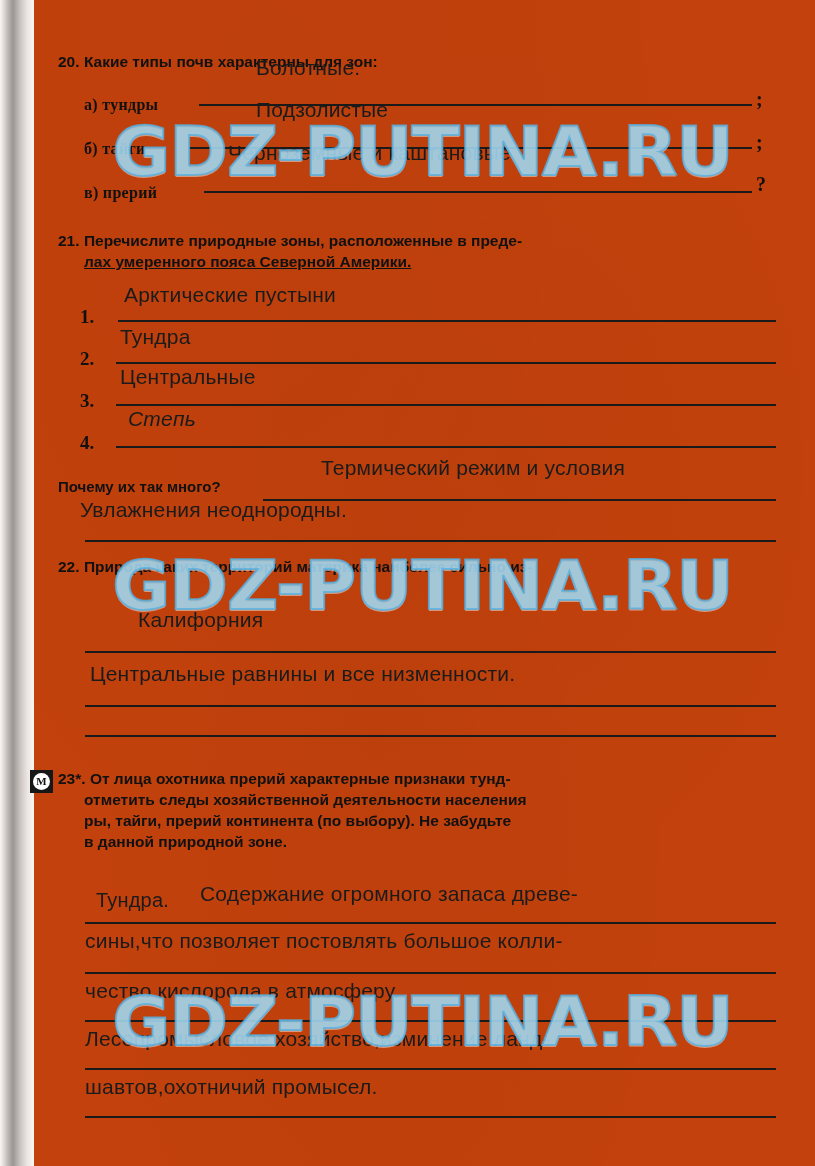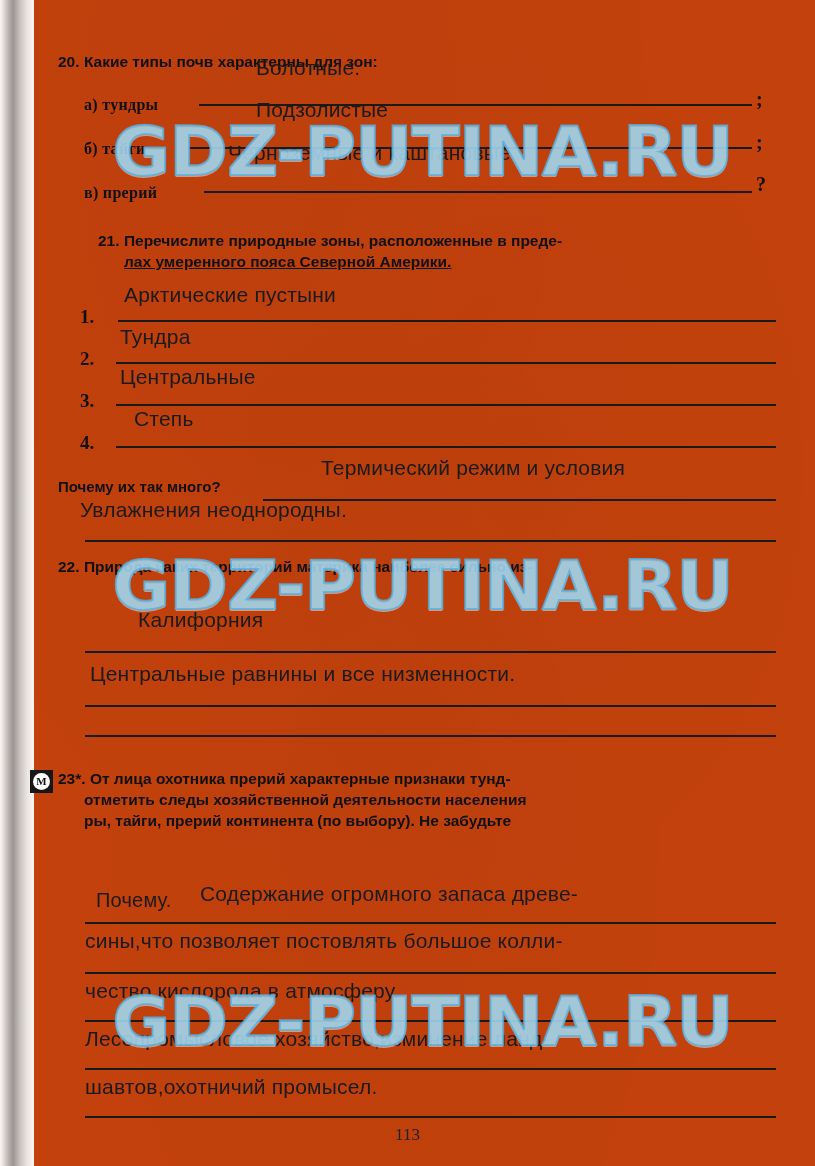--- a/index.html
+++ b/index.html
@@ -210,21 +210,21 @@
       <span class="punct" style="left:698px; top:9px;">;</span>
     </div>
 
     <div class="row20" style="left:58px; top:166px;">
       <span class="lbl-serif">в) прерий</span>
       <span class="ans" style="left:170px; top:-25px;">Черноземные и каштановые</span>
       <div class="rule" style="left:146px; top:25px; width:548px;"></div>
       <span class="punct" style="left:698px; top:7px;">?</span>
     </div>
 
-    <div class="para" style="left:58px; top:230px; width:700px;margin-left:40px;">
+    <div class="para" style="left:58px; top:230px; width:700px;">
       <span class="jline">
         <span class="q-num">21.</span>
         <span>Перечислите природные зоны, расположенные в преде-</span>
       </span>
       <span class="jline" style="margin-left:26px;text-decoration:underline;">лах умеренного пояса Северной Америки.</span>
     </div>
 
     <div class="q-block" style="left:58px; top:300px; width:700px;">
       <span class="num-serif" style="left:22px; top:6px;">1.</span>
       <span class="ans" style="left:66px; top:-17px;">Арктические пустыни</span>
@@ -238,21 +238,21 @@
     </div>
 
     <div class="q-block" style="left:58px; top:384px; width:700px;">
       <span class="num-serif" style="left:22px; top:6px;">3.</span>
       <span class="ans" style="left:62px; top:-19px;">Центральные</span>
       <div class="rule" style="left:58px; top:20px; width:660px;"></div>
     </div>
 
     <div class="q-block" style="left:58px; top:426px; width:700px;">
       <span class="num-serif" style="left:22px; top:6px;">4.</span>
-      <span class="ans" style="left:76px; top:-19px;">Степь</span>
+      <span class="ans" style="left:70px; top:-19px;font-style:italic;">Степь</span>
       <div class="rule" style="left:58px; top:20px; width:660px;"></div>
     </div>
 
     <div class="q-block" style="left:58px; top:466px; width:700px;">
       <span class="why-label" style="left:0px; top:12px;">Почему их так много?</span>
       <span class="ans" style="left:263px; top:-10px;">Термический режим и условия</span>
       <div class="rule" style="left:205px; top:33px; width:513px;"></div>
       <span class="ans" style="left:22px; top:32px;">Увлажнения неоднородны.</span>
       <div class="rule" style="left:27px; top:74px; width:691px;"></div>
     </div>
@@ -279,40 +279,40 @@
       <span class="ring">М</span>
     </div>
 
     <div class="para" style="left:58px; top:768px; width:706px;">
       <span class="jline">
         <span class="q-num">23*.</span>
         <span>От лица охотника прерий характерные признаки тунд-</span>
       </span>
       <span class="jline" style="margin-left:26px;">отметить следы хозяйственной деятельности населения</span>
       <span class="jline" style="margin-left:26px;">ры, тайги, прерий континента (по выбору). Не забудьте</span>
+      <span class="jline" style="margin-left:26px;">в данной природной зоне.</span>
     </div>
 
     <div class="q-block" style="left:58px; top:880px; width:700px;">
-      <span class="ans ans-sm" style="left:38px; top:8px;">Почему.</span>
+      <span class="ans ans-sm" style="left:38px; top:8px;">Тундра.</span>
       <span class="ans" style="left:142px; top:2px;">Содержание огромного запаса древе-</span>
       <div class="rule" style="left:27px; top:42px; width:691px;"></div>
 
       <span class="ans" style="left:27px; top:49px;">сины,что позволяет постовлять большое колли-</span>
       <div class="rule" style="left:27px; top:92px; width:691px;"></div>
 
       <span class="ans" style="left:27px; top:99px;">чество кислорода в атмосферу.</span>
       <div class="rule" style="left:27px; top:140px; width:691px;"></div>
 
       <span class="ans" style="left:27px; top:147px;">Лесопромысловое хозяйство,изминение ланд-</span>
       <div class="rule" style="left:27px; top:188px; width:691px;"></div>
 
       <span class="ans" style="left:27px; top:195px;">шавтов,охотничий промысел.</span>
       <div class="rule" style="left:27px; top:236px; width:691px;"></div>
     </div>
 
-    <div class="page-num" style="top:1125px;">113</div>
   </div>
 
   <div class="wm" id="wm1">GDZ-PUTINA.RU</div>
   <div class="wm" id="wm2">GDZ-PUTINA.RU</div>
   <div class="wm" id="wm3">GDZ-PUTINA.RU</div>
 
 </div>
 
 </body></html>

